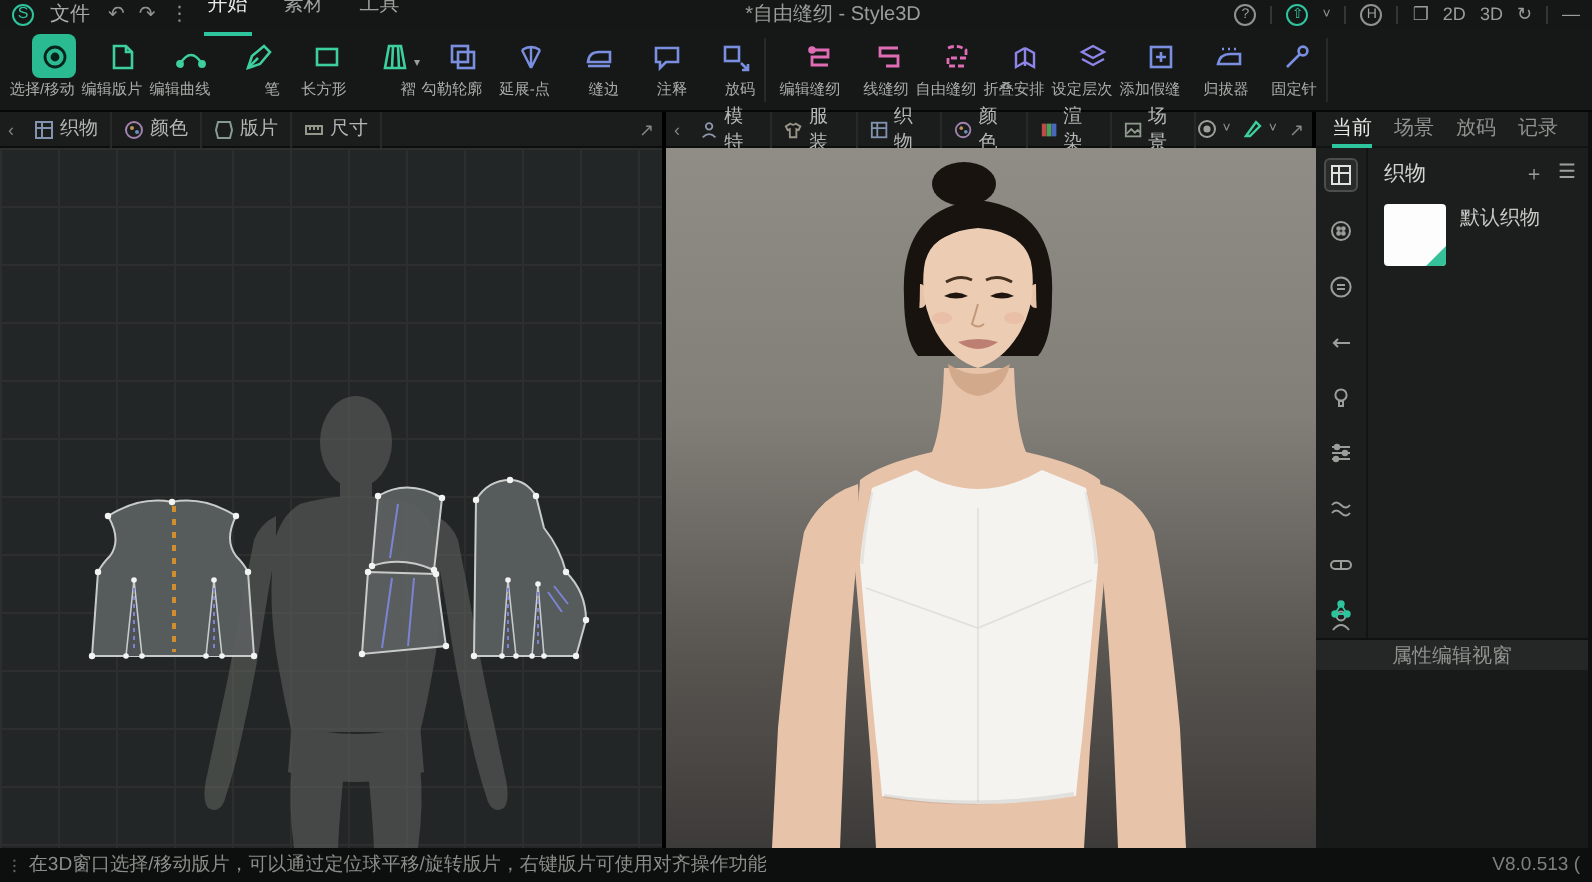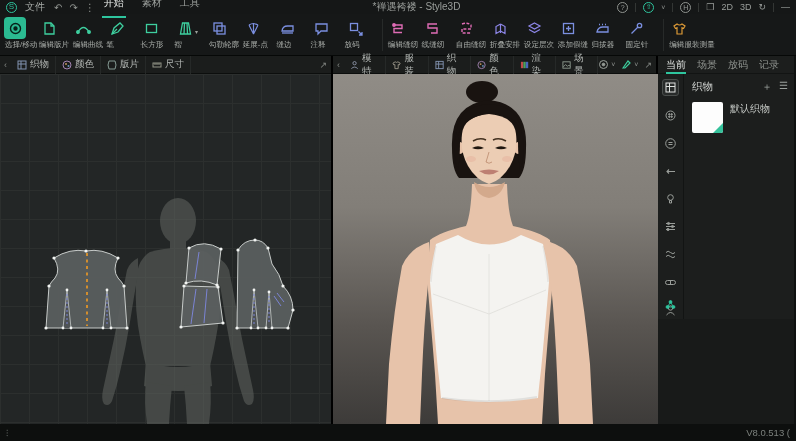--- a/index.html
+++ b/index.html
@@ -18,21 +18,21 @@
   .title { flex:1; text-align:center; color:#9a9e9b; font-size:10px; }
   .winctl { display:flex; align-items:center; gap:7px; color:#9a9e9b; font-size:9px; }
   .wc-circ { width:11px; height:11px; border-radius:50%; border:1px solid #8f938f; display:flex; align-items:center; justify-content:center; font-size:7px; }
   .wc-cloud { color:#2ec59e; border-color:#2ec59e; }
   .wc-sep { width:1px; height:9px; background:#333634; }
   .caret { font-size:7px; color:#8f938f; }
 
   
   .toolbar { height:42px; background:#161818; display:flex; align-items:flex-start; padding:2px 2px 0 4px; border-bottom:1px solid #060807; }
   .tgroup { display:flex; }
-  .tool { width:34px; display:flex; flex-direction:column; align-items:flex-start; padding-top:1px; }
+  .tool { width:34px; display:flex; flex-direction:column; align-items:flex-end; padding-top:1px; }
   .tool.wide { width:64px; }
   .tico { width:22px; height:22px; display:flex; align-items:center; justify-content:center; border-radius:4px; position:relative; }
   .tool.active .tico { background:#2bbb92; color:#07231a !important; }
   .tlabel { font-size:8px; color:#a9ada9; white-space:nowrap; transform:scale(.95); margin-top:0px; }
   .tsep { width:1px; height:32px; background:#272a29; margin:3px 4px 0 4px; }
   .c-green  { color:#3ecf9f; }
   .c-blue   { color:#7b8fe0; }
   .c-pink   { color:#df6cb5; }
   .c-purple { color:#8d86e8; }
   .c-orange { color:#dd9a36; }
@@ -90,21 +90,21 @@
 
 <div class="menubar">
   <div class="logo">S</div>
   <span class="m-item">文件</span>
   <span class="m-ico">↶</span>
   <span class="m-ico">↷</span>
   <span class="m-ico">⋮</span>
   <span class="m-tab active">开始</span>
   <span class="m-tab">素材</span>
   <span class="m-tab">工具</span>
-  <span class="title">*褝遇袴褛 - Style3D</span>
+  <span class="title">*自由缝纫 - Style3D</span>
   <div class="winctl">
     <span class="wc-circ">?</span>
     <span class="wc-sep"></span>
     <span class="wc-circ wc-cloud">⇧</span>
     <span class="caret">˅</span>
     <span class="wc-sep"></span>
     <span class="wc-circ">H</span>
     <span class="wc-sep"></span>
     <span>❒</span>
     <span>2D</span>
@@ -287,28 +287,20 @@
             <path d="M9,6 L4.5,10.5 M4.5,10.5 L2.5,12.5"></path>
           </svg>
       </span>
         <span class="tlabel">固定针</span>
     </div>
   </div>
 
   <div class="tsep"></div>
 
   <div class="tgroup">
-    <div class="tool wide">
-      <span class="tico c-orange">
-        <svg width="15" height="15" viewBox="0 0 15 15" fill="none" stroke="currentColor" stroke-width="1.2">
-            <path d="M5,3 L2,5 L3.5,7.5 L5,6.8 V13 h5 V6.8 l1.5,.7 L13,5 L10,3 Q7.5,5 5,3 Z"></path>
-          </svg>
-      </span>
-        <span class="tlabel">编辑服装测量</span>
-    </div>
   </div>
 </div>
 
 <div class="content">
 
   <div class="panel p-left">
     <div class="tabbar">
       <span class="tb-chev">‹</span>
       <span class="vtab">
         <svg class="ticon" width="10" height="10" viewBox="0 0 10 10" fill="none" stroke="#8ea0c0" stroke-width="1">
@@ -625,20 +617,24 @@
         </div>
         <div class="fitem">
           <div class="swatch">
               <span class="corner"></span>
             </div>
           <span class="fitem-label">默认织物</span>
         </div>
       </div>
     </div>
 
+    <div class="propbar">
+      <span>属性编辑视窗</span>
+    </div>
     <div class="rp-empty"></div>
   </div>
 </div>
 
 <div class="statusbar">
   <span class="sb-grip">⁝</span>
+  <span class="sb-hint">在3D窗口选择/移动版片，可以通过定位球平移/旋转版片，右键版片可使用对齐操作功能</span>
   <span class="sb-version">V8.0.513 (</span>
 </div>
 
 </body></html>

